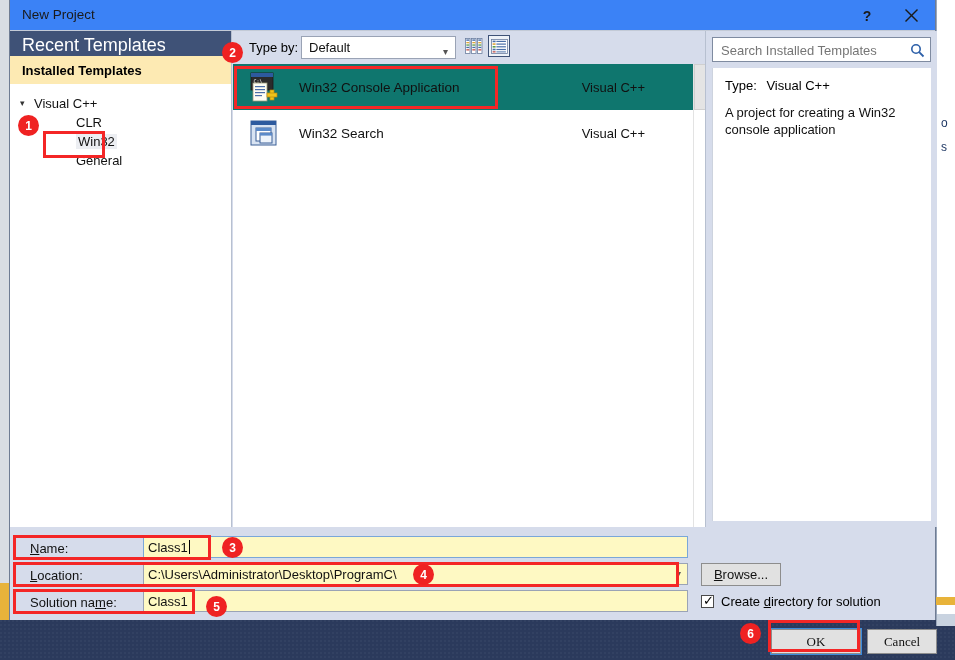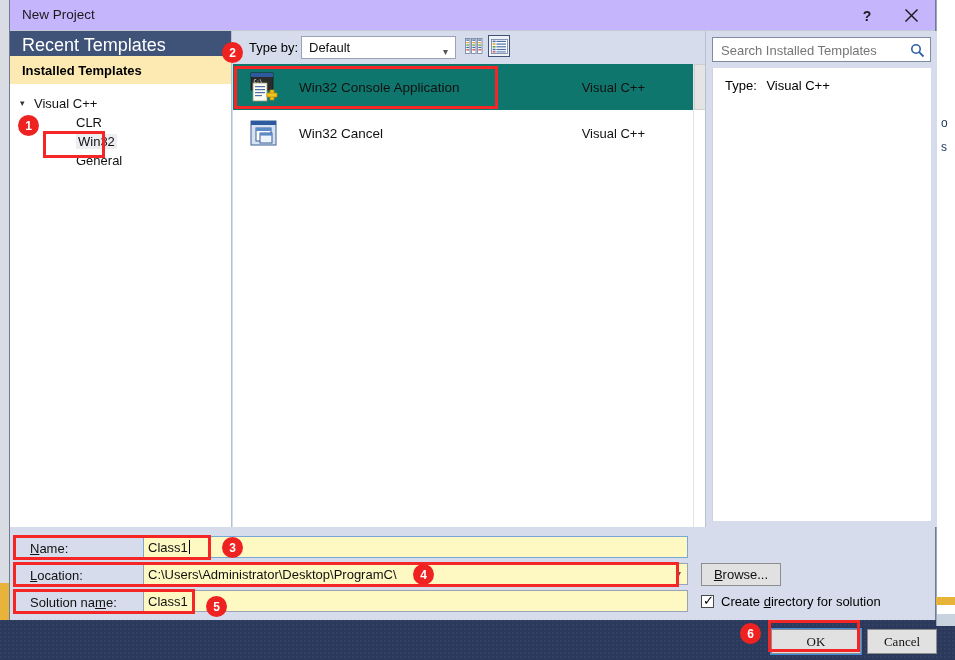--- a/index.html
+++ b/index.html
@@ -62,21 +62,21 @@
     background: #d6dceb;
     border: 1px solid #6f7c93;
     border-top: none;
     box-shadow: 0 0 0 0 rgba(0,0,0,0);
   }
 
   
   #titlebar {
     position: absolute; left: 0; top: 0;
     width: 100%; height: 31px;
-    background: #c4b5fd;
+    background: #3b82f6;
     border-bottom: 1px solid #c3cad6;
     padding-left: 28px;
   }
   #title-text {
     position: absolute; left: 12px; top: 7px;
     font-size: 13.5px; color: #1a1a1a;
   }
   .titlebtn {
     position: absolute; top: 0; height: 31px; width: 40px;
     display: flex; align-items: center; justify-content: center;
@@ -428,21 +428,21 @@
         <div class="tpl-icon">
           <svg width="34" height="34" viewBox="0 0 34 34" aria-hidden="true">
             <rect x="4" y="5" width="25" height="24" fill="#d8e3f2" stroke="#3a5f96" stroke-width="1"></rect>
             <rect x="4" y="5" width="25" height="4" fill="#2d5a9e"></rect>
             <rect x="9" y="12" width="15" height="13" fill="#ffffff" stroke="#3a5f96" stroke-width="1"></rect>
             <rect x="9" y="12" width="15" height="3" fill="#5b8ac9"></rect>
             <rect x="13" y="17" width="12" height="10" fill="#eef4fb" stroke="#3a5f96" stroke-width="1"></rect>
             <rect x="13" y="17" width="12" height="2.6" fill="#5b8ac9"></rect>
           </svg>
         </div>
-        <div class="tpl-name">Win32 Cancel</div>
+        <div class="tpl-name">Win32 Search</div>
         <div class="tpl-lang">Visual C++</div>
       </div>
     </div>
 
     <div id="list-scrollbar">
       <div class="thumb"></div>
     </div>
   </div>
   <div id="mid-divider"></div>
 
@@ -455,20 +455,21 @@
           <line x1="9.2" y1="9.2" x2="13.5" y2="13.5" stroke="#2c5fa8" stroke-width="1.8"></line>
         </svg>
       </div>
     </div>
 
     <div id="info-box">
       <div id="info-type">
         <b>Type:</b>
         <span style="margin-left:6px;">Visual C++</span>
       </div>
+      <div id="info-desc">A project for creating a Win32 console application</div>
     </div>
   </div>
 
   <div id="form-area"></div>
 
   <div class="frm-label" id="name-label">
     <span class="uline">N</span><span>ame:</span>
   </div>
   <div class="frm-input" id="name-input">
     <span>Class1</span>

